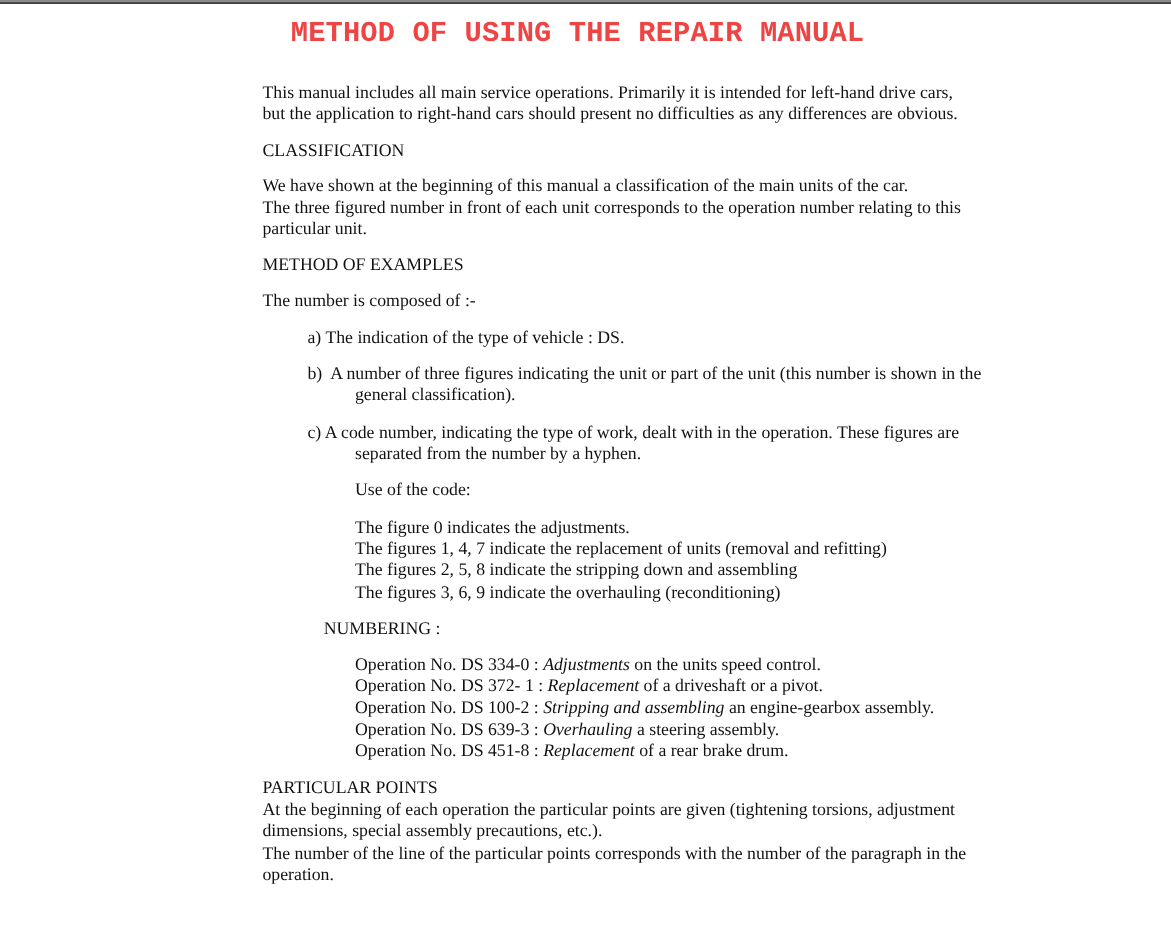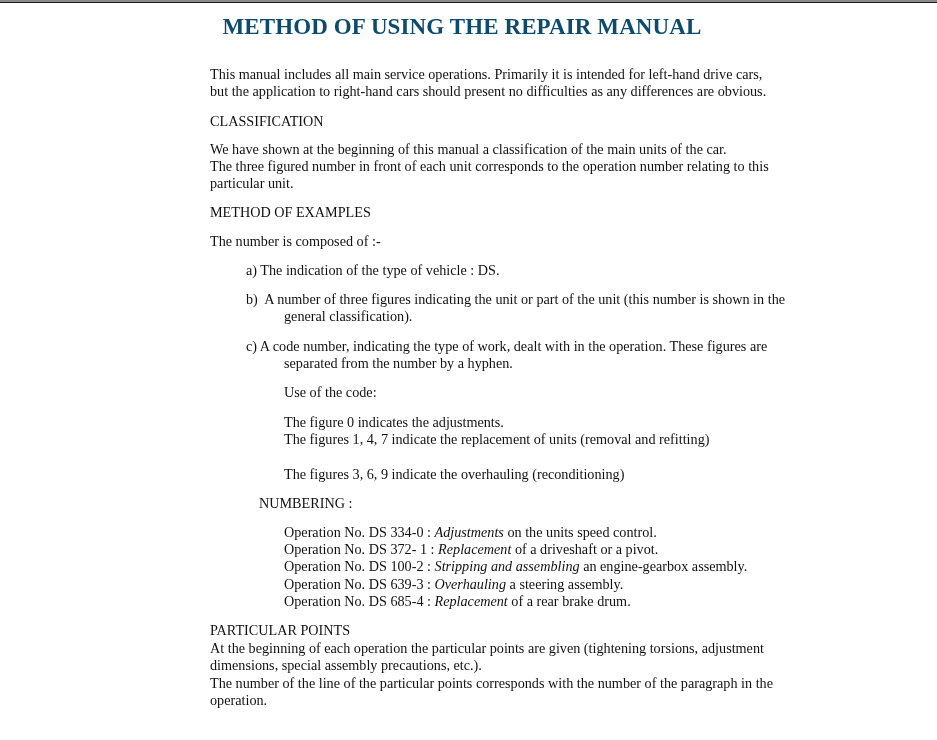--- a/index.html
+++ b/index.html
@@ -1,19 +1,19 @@
 <!DOCTYPE html>
 <html><head>
 <meta charset="utf-8">
 <style>
   html, body { margin: 0; padding: 0; background: #ffffff; }
   body { width: 937px; height: 740px; position: relative; overflow: hidden; }
   .top-bar { position: absolute; left: 0; top: 0; width: 937px; height: 2px; background: #8a8a8a; border-bottom: 1px solid #1a1a1a; }
   .page { position: absolute; left: 0; top: 0; width: 937px; height: 740px; color: #111; font-family: "Liberation Serif", serif; font-size: 14.2px; }
-  .title { position: absolute; left: 0; width: 924px; top: 14px; text-align: center; font-family: Liberation Serif, serif; font-weight: bold; font-size: 23px; letter-spacing: 0.1px; color: #0c4a6e; }
+  .title { position: absolute; left: 0; width: 924px; top: 14px; text-align: center; font-family: Liberation Mono, monospace; font-weight: bold; font-size: 23px; letter-spacing: 0.1px; color: #ef4444; }
   .line { position: absolute; white-space: nowrap; line-height: 17px; margin-left: 38px; }
   .x172 { left: 172px; }
   .x208 { left: 208px; }
   .x221 { left: 221px; }
   .x246 { left: 246px; }
   i { font-style: italic; }
 </style>
 </head>
 <body>
 
@@ -46,28 +46,29 @@
 
   <div class="line x208" style="top:338px">
     <span>c)</span>
     <span>A code number, indicating the type of work, dealt with in the operation. These figures are</span>
   </div>
   <div class="line x246" style="top:355px">separated from the number by a hyphen.</div>
 
   <div class="line x246" style="top:384px">Use of the code:</div>
   <div class="line x246" style="top:414px">The figure 0 indicates the adjustments.</div>
   <div class="line x246" style="top:431px">The figures 1, 4, 7 indicate the replacement of units (removal and refitting)</div>
+  <div class="line x246" style="top:448px">The figures 2, 5, 8 indicate the stripping down and assembling</div>
   <div class="line x246" style="top:466px">The figures 3, 6, 9 indicate the overhauling (reconditioning)</div>
 
   <div class="line x221" style="top:495px">NUMBERING :</div>
 
   <div class="line x246" style="top:524px"><span>Operation No. DS 334-0 : </span><i>Adjustments</i><span> on the units speed control.</span></div>
   <div class="line x246" style="top:541px"><span>Operation No. DS 372- 1 : </span><i>Replacement</i><span> of a driveshaft or a pivot.</span></div>
   <div class="line x246" style="top:558px"><span>Operation No. DS 100-2 : </span><i>Stripping and assembling</i><span> an engine-gearbox assembly.</span></div>
   <div class="line x246" style="top:576px"><span>Operation No. DS 639-3 : </span><i>Overhauling</i><span> a steering assembly.</span></div>
-  <div class="line x246" style="top:593px"><span>Operation No. DS 685-4 : </span><i>Replacement</i><span> of a rear brake drum.</span></div>
+  <div class="line x246" style="top:593px"><span>Operation No. DS 451-8 : </span><i>Replacement</i><span> of a rear brake drum.</span></div>
 
   <div class="line x172" style="top:622px">PARTICULAR POINTS</div>
   <div class="line x172" style="top:640px">At the beginning of each operation the particular points are given (tightening torsions, adjustment</div>
   <div class="line x172" style="top:657px">dimensions, special assembly precautions, etc.).</div>
   <div class="line x172" style="top:675px">The number of the line of the particular points corresponds with the number of the paragraph in the</div>
   <div class="line x172" style="top:692px">operation.</div>
 </div>
 
 </body></html>

